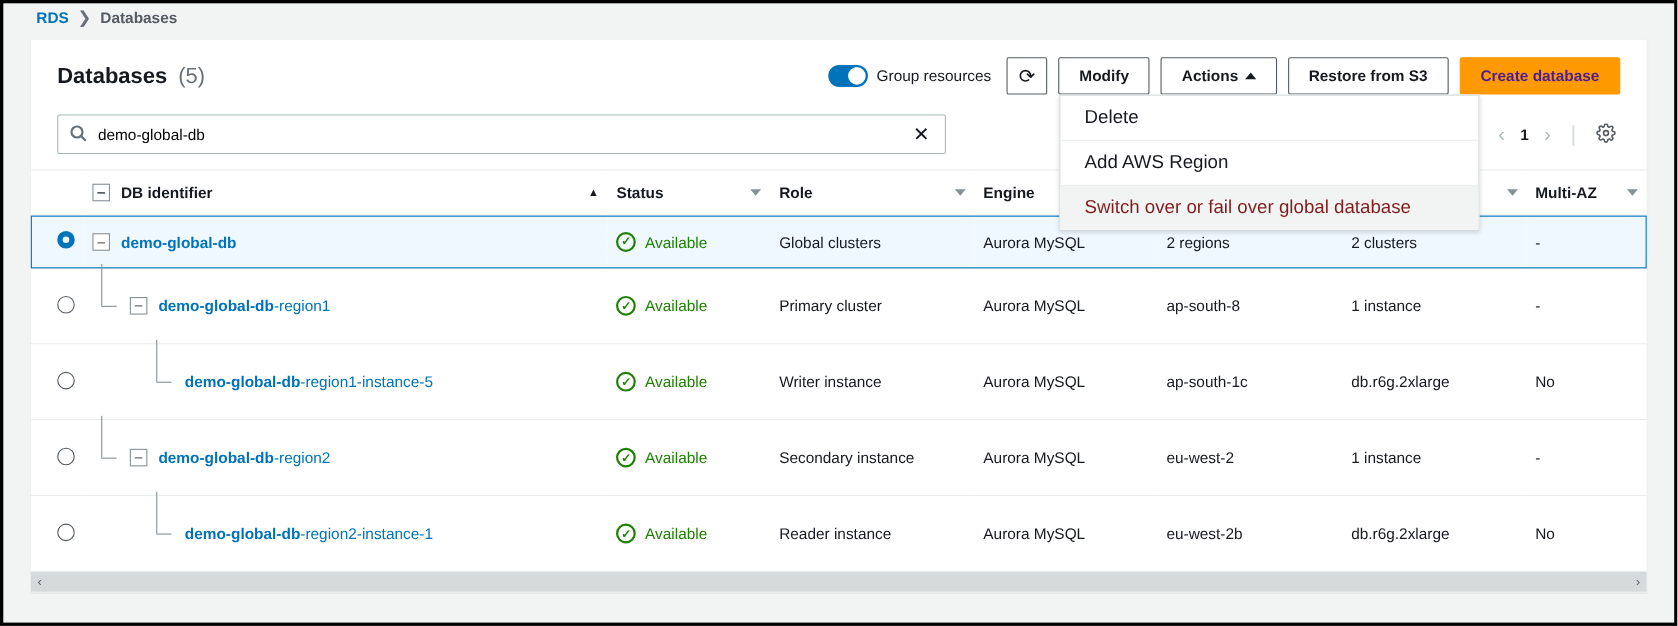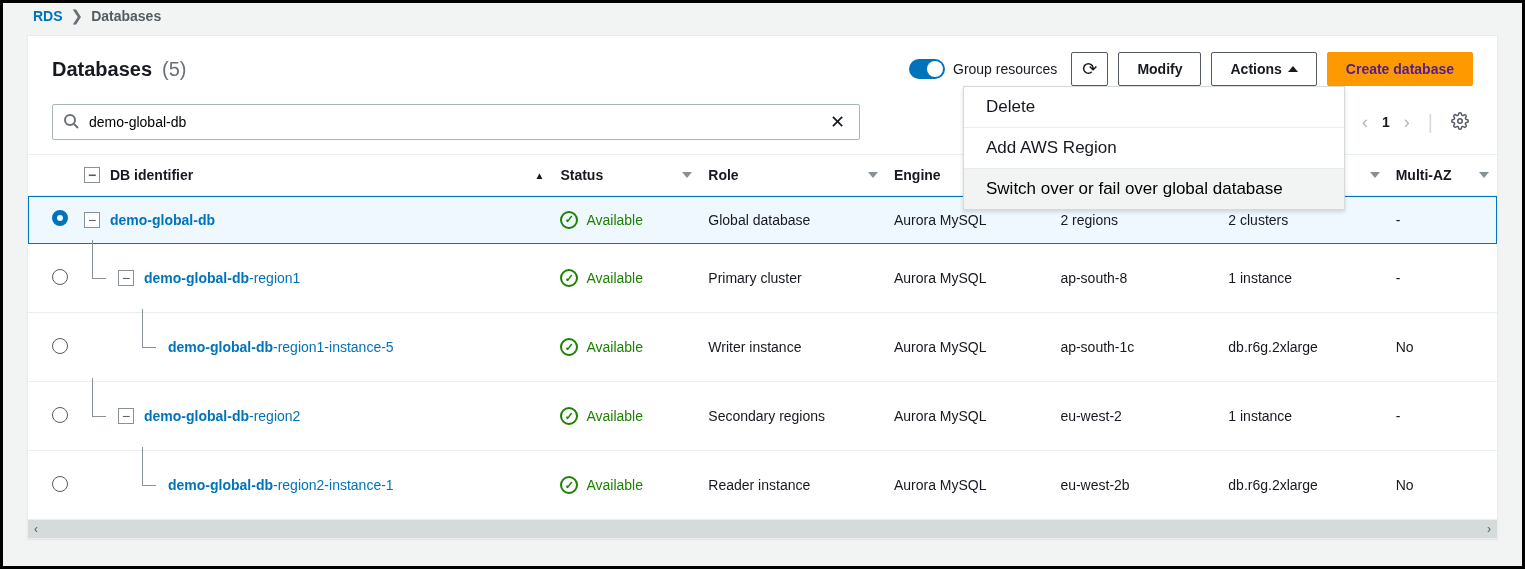--- a/index.html
+++ b/index.html
@@ -96,21 +96,21 @@
     box-shadow: 0 2px 4px rgba(0,0,0,0.15);
     z-index: 10;
   }
   .dropdown-item {
     padding: 10px 22px;
     font-size: 17px;
     border-bottom: 1px solid #eaeded;
     cursor: pointer;
   }
   .dropdown-item:last-child { border-bottom: none; }
-  .dropdown-item.hover { background: #f2f3f3; color:#000000;}
+  .dropdown-item.hover { background: #f2f3f3; color:#7f1d1d;}
   .subbar {
     display: flex;
     align-items: center;
     padding: 8px 24px 14px;
     gap: 14px;
   }
   .search {
     flex: 0 0 808px;
     height: 36px;
     border: 1px solid #aab7b8;
@@ -224,20 +224,21 @@
         <span>Group resources</span>
       </div>
       <button class="btn icon-only">
         <span style="font-size:18px;font-weight:400;">⟳</span>
       </button>
       <button class="btn">Modify</button>
       <button class="btn">
         <span>Actions</span>
         <span class="caret-up"></span>
       </button>
+      <button class="btn">Restore from S3</button>
       <button class="btn primary">Create database</button>
 
       <div class="dropdown-menu">
         <div class="dropdown-item">Delete</div>
         <div class="dropdown-item">Add AWS Region</div>
         <div class="dropdown-item hover">Switch over or fail over global database</div>
       </div>
     </div>
 
     <div class="subbar">
@@ -323,21 +324,21 @@
                 <span class="expand-box">−</span>
                 <span class="link">demo-global-db</span>
               </div>
             </td>
             <td>
               <div class="status-cell">
                 <span class="status-icon">✓</span>
                 <span>Available</span>
               </div>
             </td>
-            <td>Global database</td>
+            <td>Global clusters</td>
             <td>Aurora MySQL</td>
             <td>2 regions</td>
             <td>2 clusters</td>
             <td>-</td>
           </tr>
           <tr>
             <td class="col-radio"><span class="radio "></span></td>
             <td class="col-id">
               <div class="id-cell">
                 <span class="tree-line"></span>
@@ -386,21 +387,21 @@
                 <span class="expand-box">−</span>
                 <span class="link">demo-global-db<span class="suffix">-region2</span></span>
               </div>
             </td>
             <td>
               <div class="status-cell">
                 <span class="status-icon">✓</span>
                 <span>Available</span>
               </div>
             </td>
-            <td>Secondary regions</td>
+            <td>Secondary instance</td>
             <td>Aurora MySQL</td>
             <td>eu-west-2</td>
             <td>1 instance</td>
             <td>-</td>
           </tr>
           <tr>
             <td class="col-radio"><span class="radio "></span></td>
             <td class="col-id">
               <div class="id-cell">
                 <span class="tree-indent" style="width: 40px;"></span>

